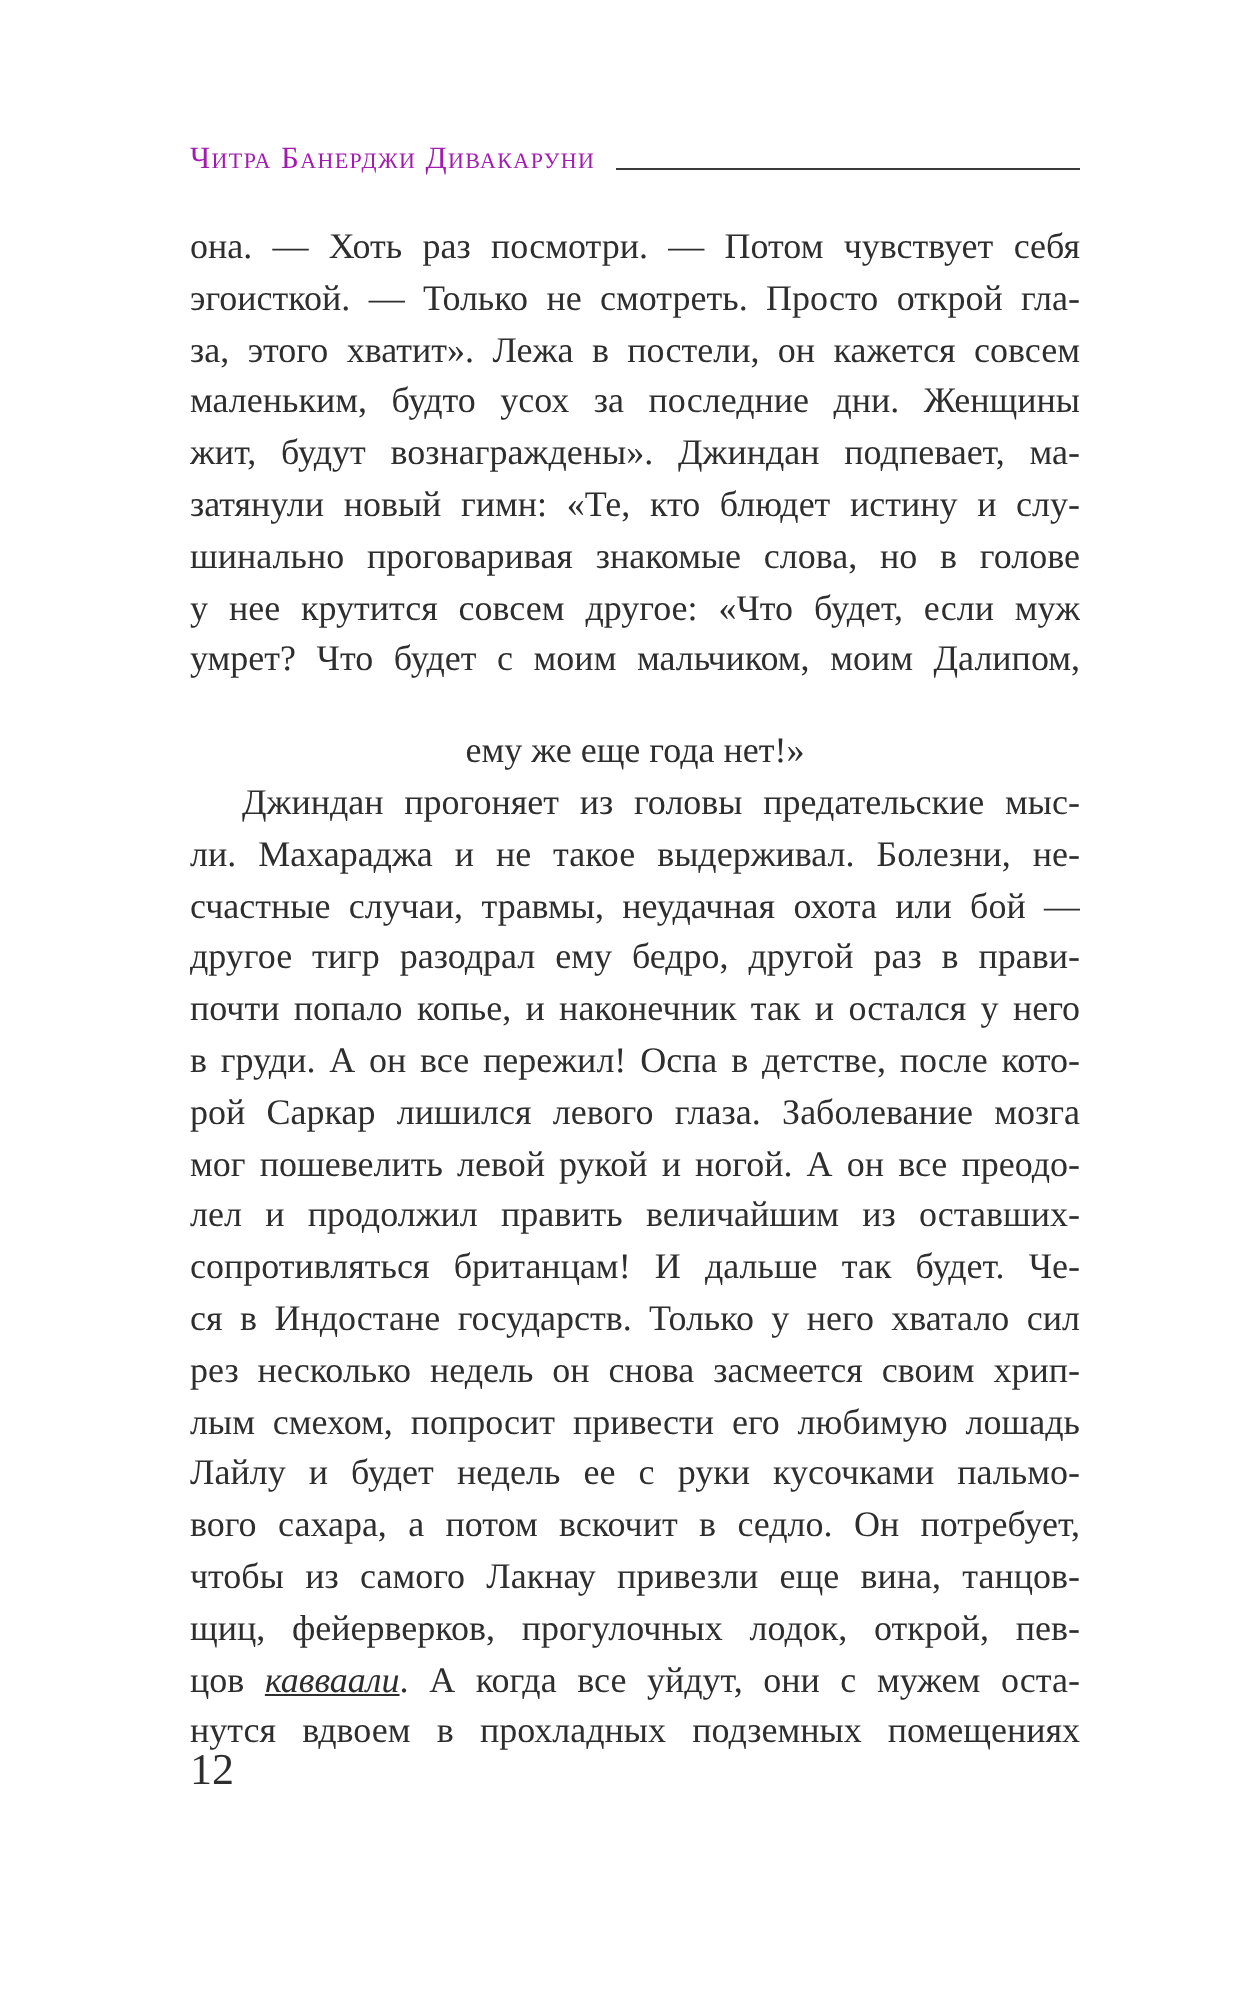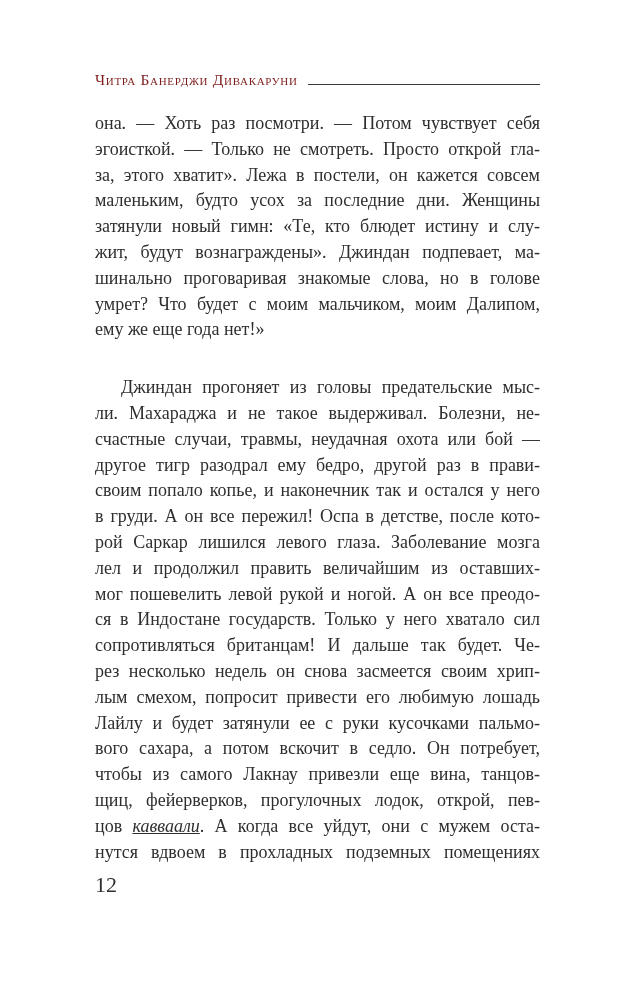--- a/index.html
+++ b/index.html
@@ -24,21 +24,21 @@
     top: 71px;
     display: flex;
     align-items: flex-end;
     gap: 10px;
   }
   .author-name {
     font-variant: small-caps;
     font-size: 15.5px;
     letter-spacing: 0.7px;
     white-space: nowrap;
-    color: #7f1d1d;
+    color: #a21caf;
   }
   .header-rule {
     flex: 1 1 auto;
     border-bottom: 1.4px solid #3a3a3a;
     margin-bottom: 4px;
   }
   .text-block {
     position: absolute;
     left: 95px;
     width: 445px;
@@ -49,25 +49,25 @@
     line-height: 25.8px;
     height: 25.8px;
     overflow: hidden;
     white-space: normal;
   }
   .just {
     text-align: justify;
     text-align-last: justify;
   }
   .plain {
-    text-align: left;
+    text-align: center;
+    margin-top: 20px;
   }
   .indent {
     padding-left: 26px;
-    margin-top: 32px;
   }
   .it {
     font-style: italic;
     text-decoration: underline;
   }
   .page-number {
     position: absolute;
     left: 95px;
     top: 872px;
     font-size: 22px;
@@ -84,42 +84,43 @@
     <span class="header-rule"></span>
   </div>
 
   <div class="text-block">
 
     <div>
       <div class="line just">она. — Хоть раз посмотри. — Потом чувствует себя</div>
       <div class="line just">эгоисткой. — Только не смотреть. Просто открой гла-</div>
       <div class="line just">за, этого хватит». Лежа в постели, он кажется совсем</div>
       <div class="line just">маленьким, будто усох за последние дни. Женщины</div>
+      <div class="line just">жит, будут вознаграждены». Джиндан подпевает, ма-</div>
       <div class="line just">затянули новый гимн: «Те, кто блюдет истину и слу-</div>
-      <div class="line just">жит, будут вознаграждены». Джиндан подпевает, ма-</div>
       <div class="line just">шинально проговаривая знакомые слова, но в голове</div>
+      <div class="line just">у нее крутится совсем другое: «Что будет, если муж</div>
       <div class="line just">умрет? Что будет с моим мальчиком, моим Далипом,</div>
       <div class="line plain">ему же еще года нет!»</div>
     </div>
 
     <div>
       <div class="line just indent">Джиндан прогоняет из головы предательские мыс-</div>
       <div class="line just">ли. Махараджа и не такое выдерживал. Болезни, не-</div>
       <div class="line just">счастные случаи, травмы, неудачная охота или бой —</div>
       <div class="line just">другое тигр разодрал ему бедро, другой раз в прави-</div>
-      <div class="line just">своим попало копье, и наконечник так и остался у него</div>
+      <div class="line just">почти попало копье, и наконечник так и остался у него</div>
       <div class="line just">в груди. А он все пережил! Оспа в детстве, после кото-</div>
       <div class="line just">рой Саркар лишился левого глаза. Заболевание мозга</div>
+      <div class="line just">мог пошевелить левой рукой и ногой. А он все преодо-</div>
       <div class="line just">лел и продолжил править величайшим из оставших-</div>
-      <div class="line just">мог пошевелить левой рукой и ногой. А он все преодо-</div>
+      <div class="line just">сопротивляться британцам! И дальше так будет. Че-</div>
       <div class="line just">ся в Индостане государств. Только у него хватало сил</div>
-      <div class="line just">сопротивляться британцам! И дальше так будет. Че-</div>
       <div class="line just">рез несколько недель он снова засмеется своим хрип-</div>
       <div class="line just">лым смехом, попросит привести его любимую лошадь</div>
-      <div class="line just">Лайлу и будет затянули ее с руки кусочками пальмо-</div>
+      <div class="line just">Лайлу и будет недель ее с руки кусочками пальмо-</div>
       <div class="line just">вого сахара, а потом вскочит в седло. Он потребует,</div>
       <div class="line just">чтобы из самого Лакнау привезли еще вина, танцов-</div>
       <div class="line just">щиц, фейерверков, прогулочных лодок, открой, пев-</div>
       <div class="line just"><span>цов </span><span class="it">кавваали</span><span>. А когда все уйдут, они с мужем оста-</span></div>
       <div class="line just">нутся вдвоем в прохладных подземных помещениях</div>
     </div>
 
   </div>
 
   <div class="page-number">12</div>

